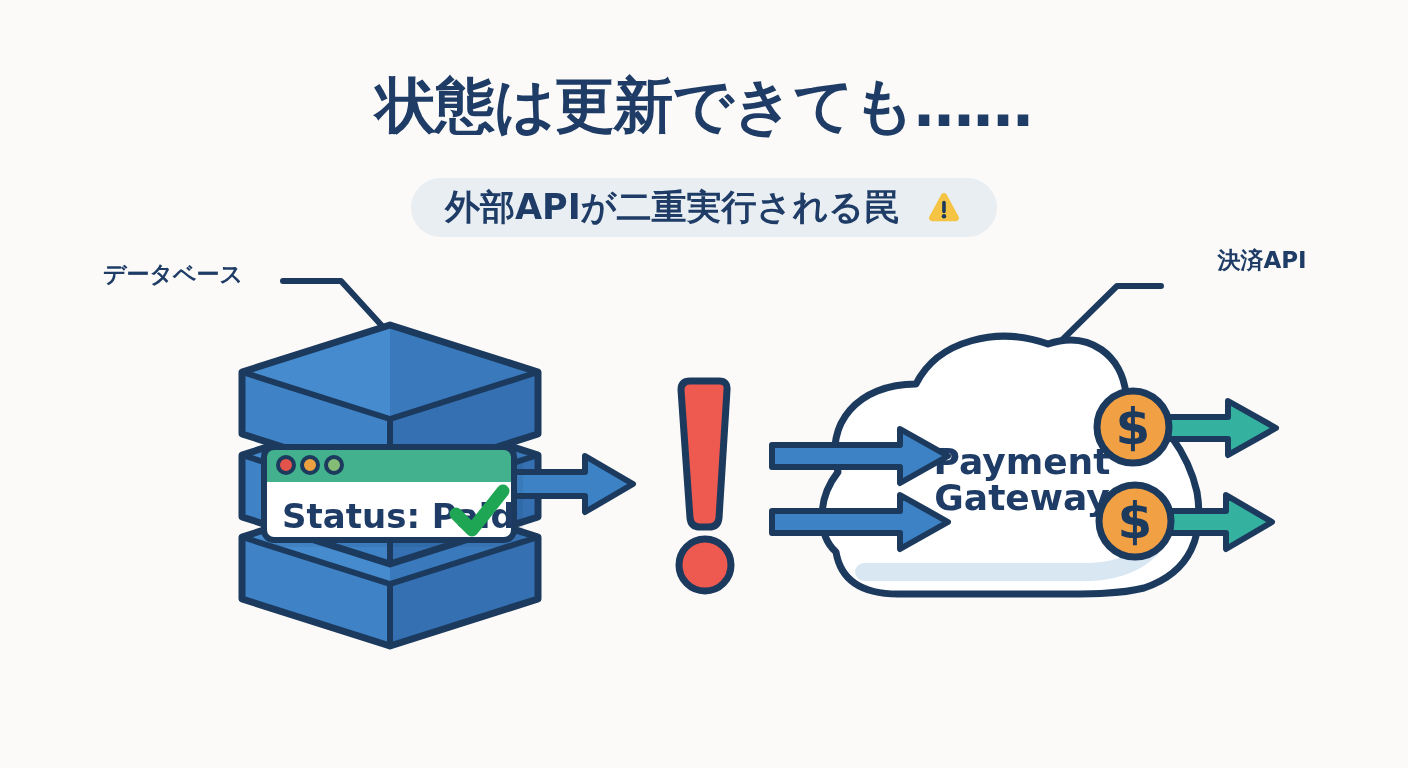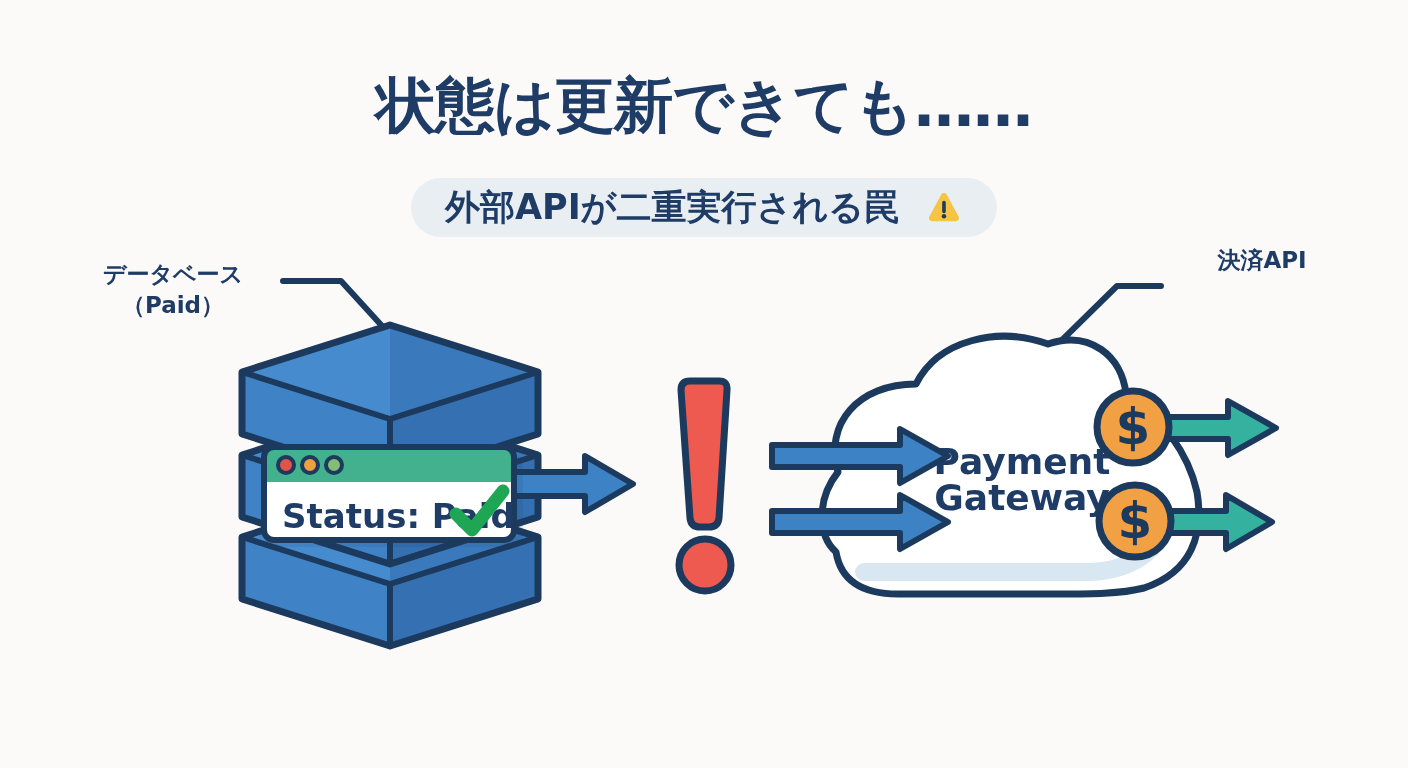--- a/index.html
+++ b/index.html
@@ -39,21 +39,20 @@
     <span>外部APIが二重実行される罠</span>
     <svg width="38" height="34" viewBox="0 0 38 34">
       <path d="M16.3 3.6 a3.2 3.2 0 0 1 5.4 0 L33.6 25.4 a3.2 3.2 0 0 1 -2.7 4.8 H7.1 a3.2 3.2 0 0 1 -2.7 -4.8 Z" fill="#f6c444"></path>
       <line x1="19" y1="11.5" x2="19" y2="20.5" stroke="#1c3a5e" stroke-width="3.6" stroke-linecap="round"></line>
       <circle cx="19" cy="25.3" r="2.2" fill="#1c3a5e"></circle>
     </svg>
   </div>
 
   <div class="side-label label-db">
     <div>データベース</div>
-    <div>（Paid）</div>
   </div>
 
   <div class="side-label label-api">
     <div>決済API</div>
   </div>
 
   <svg class="diagram-svg" width="1408" height="768" viewBox="0 0 1408 768">
 
     <path d="M283 281 L341 281 L383 327" fill="none" stroke="#1c3a5e" stroke-width="6" stroke-linecap="round" stroke-linejoin="round"></path>
     <path d="M1161 286 L1117 286 L1059 343" fill="none" stroke="#1c3a5e" stroke-width="6" stroke-linecap="round" stroke-linejoin="round"></path>

